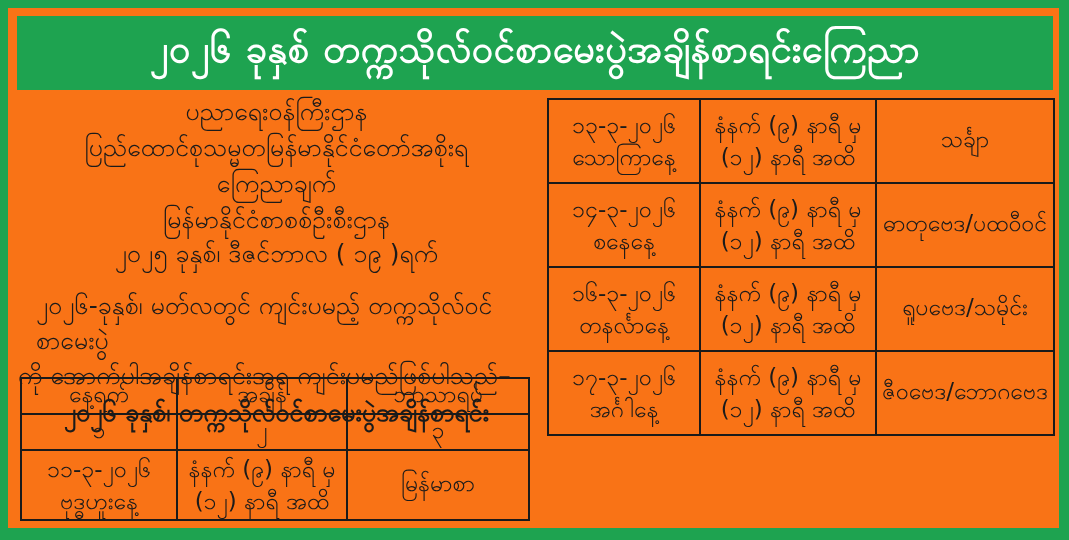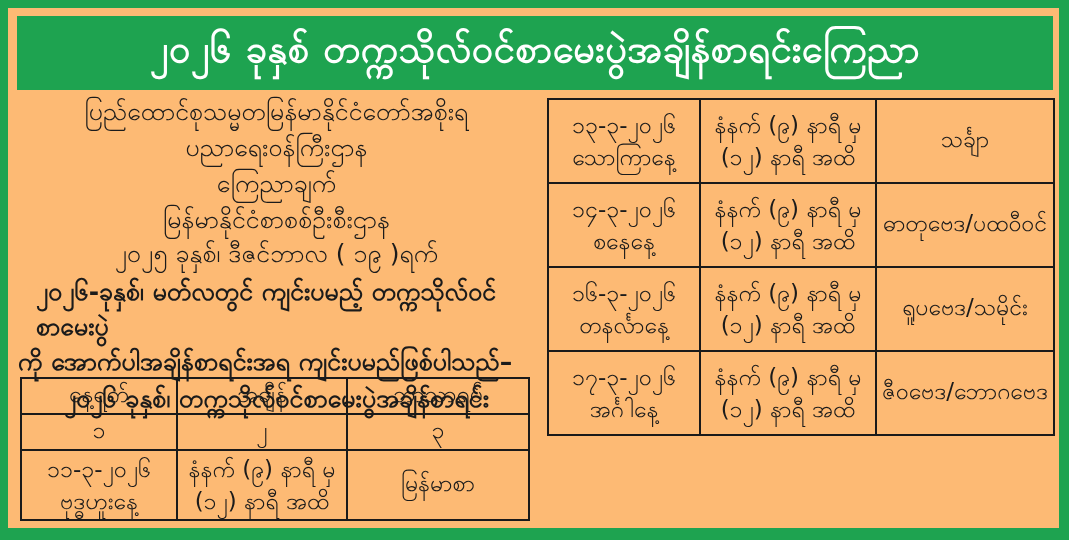--- a/index.html
+++ b/index.html
@@ -3,21 +3,21 @@
 <meta charset="utf-8">
 <style>
   :root { --accent: #1ea350; --ink: #1b1b1b; --line: #1a1a1a; }
   * { margin: 0; padding: 0; box-sizing: border-box; }
   html, body { background: #e8e8e8; }
   body { font-family: "DejaVu Sans", "Liberation Sans", sans-serif; color: var(--ink); }
 
   .frame {
     position: relative;
     width: 1069px; height: 540px;
-    background: #fdba74;
+    background: #f97316;
     border-style: solid;
     border-color: var(--accent);
     border-width: 8px 10px 12px 8px;
     overflow: hidden;
   }
 
   .banner {
     position: absolute; left: 9px; top: 8px;
     width: 1036px; height: 74px;
     background: var(--accent);
@@ -34,21 +34,21 @@
   .left-col {
     position: absolute; left: 10px; top: 86px;
     width: 517px;
     font-size: 25px;
     font-weight: 500;
     line-height: 35px;
     text-align: center;
   }
   .heading-line { line-height: 36px; }
   .date-line { line-height: 32px; }
-  .para { text-align: left; margin-top: 4px; line-height: 35px; font-weight: bold; }
+  .para { text-align: left; margin-top: 18px; line-height: 35px; }
   .para .indent { padding-left: 18px; }
   .table-title { font-weight: 600; margin-top: 1px; line-height: 38px; }
 
   table.schedule {
     position: absolute;
     border-collapse: collapse;
     table-layout: fixed;
     font-size: 23px;
     font-weight: 500;
   }
@@ -72,22 +72,22 @@
 </head>
 <body>
 
 <div class="frame">
 
   <div class="banner">
     <span class="banner-title">၂၀၂၆ ခုနှစ် တက္ကသိုလ်ဝင်စာမေးပွဲအချိန်စာရင်းကြေညာ</span>
   </div>
 
   <div class="left-col">
+    <div class="heading-line">ပညာရေးဝန်ကြီးဌာန</div>
     <div class="heading-line">ပြည်ထောင်စုသမ္မတမြန်မာနိုင်ငံတော်အစိုးရ</div>
-    <div class="heading-line">ပညာရေးဝန်ကြီးဌာန</div>
     <div class="heading-line">ကြေညာချက်</div>
     <div class="heading-line">မြန်မာနိုင်ငံစာစစ်ဦးစီးဌာန</div>
     <div class="date-line">၂၀၂၅ ခုနှစ်၊ ဒီဇင်ဘာလ ( ၁၉ )ရက်</div>
     <div class="para">
       <div class="indent">၂၀၂၆-ခုနှစ်၊ မတ်လတွင် ကျင်းပမည့် တက္ကသိုလ်ဝင်စာမေးပွဲ</div>
       <div>ကို အောက်ပါအချိန်စာရင်းအရ ကျင်းပမည်ဖြစ်ပါသည်–</div>
     </div>
     <div class="table-title">၂၀၂၆ ခုနှစ်၊ တက္ကသိုလ်ဝင်စာမေးပွဲအချိန်စာရင်း</div>
   </div>
 

